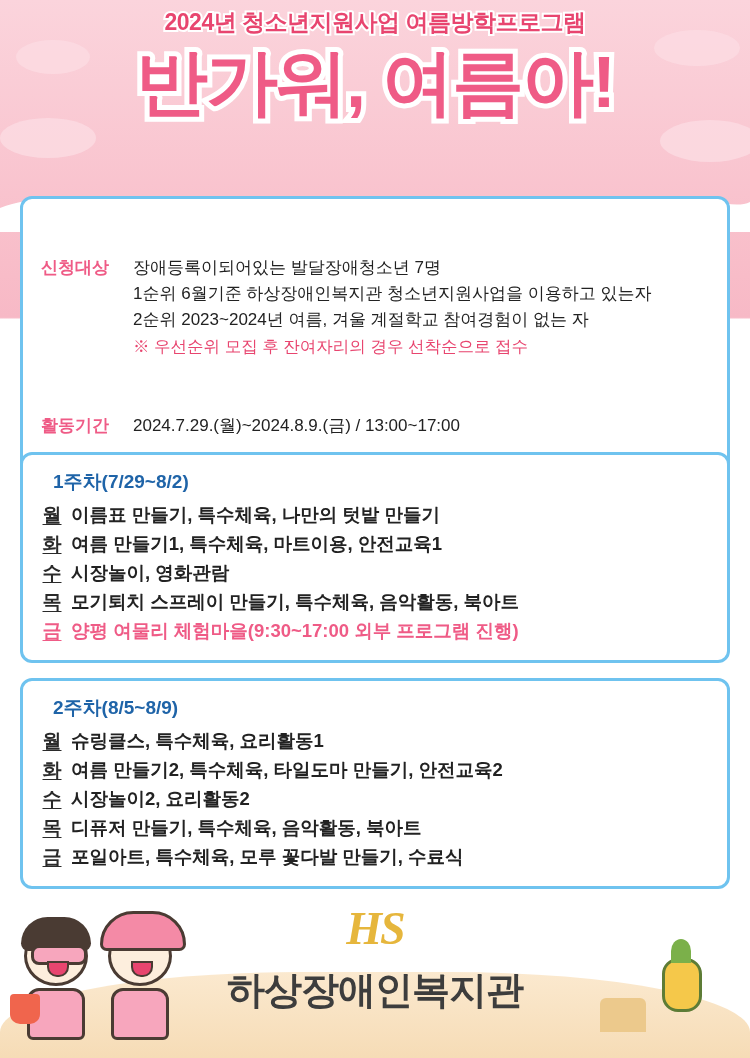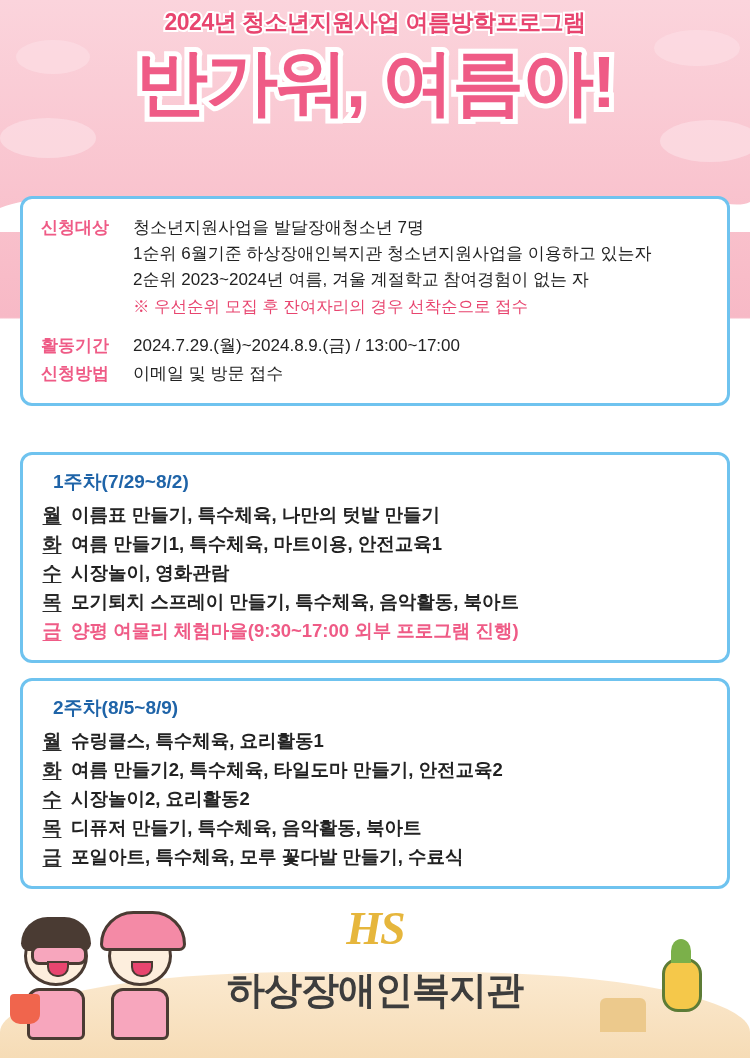--- a/index.html
+++ b/index.html
@@ -75,20 +75,21 @@
     box-sizing: border-box;
     background: #ffffff;
     border: 3px solid #6fc3ef;
     border-radius: 12px;
     padding: 16px 18px 14px 18px;
   }
   .info-row {
     display: flex;
     align-items: flex-start;
     margin-bottom: 2px;
+    margin-top: 40px;
   }
   .info-label {
     width: 92px;
     flex: 0 0 92px;
     color: #ef5b86;
     font-weight: bold;
     font-size: 17px;
     line-height: 26px;
     text-align: justify;
   }
@@ -304,21 +305,21 @@
 
   <svg class="wave" viewBox="0 0 750 60" preserveAspectRatio="none">
     <path d="M0,36 C70,8 140,58 210,34 C280,10 350,56 420,32 C490,8 560,56 630,34 C690,16 730,40 750,30 L750,60 L0,60 Z" fill="#ffffff"></path>
   </svg>
 
   <div class="info-card">
 
     <div class="info-row">
       <div class="info-label">신청대상</div>
       <div class="info-value">
-        <span class="sub">청소년지원사업을  발달장애청소년 7명</span>
+        <span class="sub">장애등록이되어있는  발달장애청소년 7명</span>
         <span class="sub">1순위 6월기준 하상장애인복지관 청소년지원사업을 이용하고 있는자</span>
         <span class="sub">2순위 2023~2024년 여름, 겨울 계절학교 참여경험이 없는 자</span>
         <span class="note">※ 우선순위 모집 후 잔여자리의 경우 선착순으로 접수</span>
       </div>
     </div>
 
     <div class="gap"></div>
 
     <div class="info-row">
       <div class="info-label">활동기간</div>

